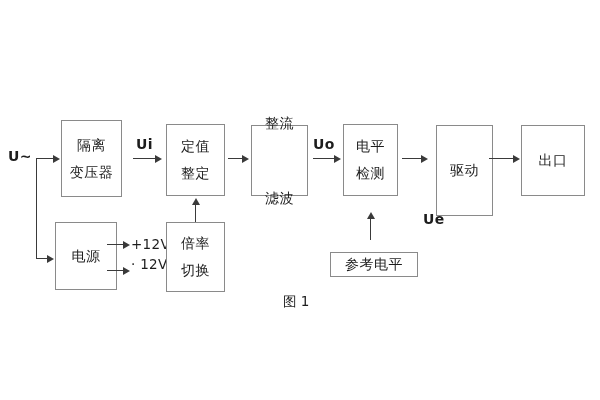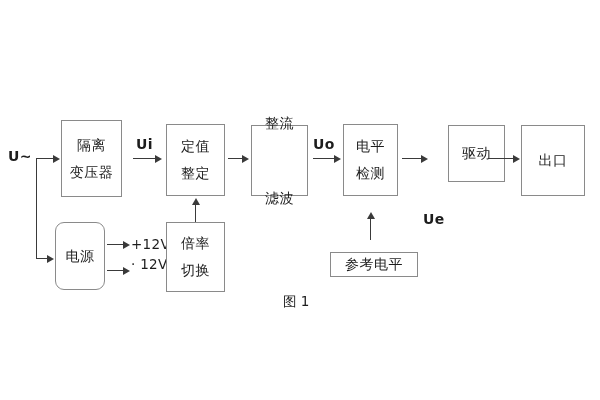--- a/index.html
+++ b/index.html
@@ -115,32 +115,32 @@
   <div class="arrow right" style="left:334px; top:154.5px;"></div>
 
   <div class="block" style="left:343px; top:124px; width:55px; height:72px;">
     <span class="line">电平</span>
     <span class="line">检测</span>
   </div>
 
   <div class="wire h" style="left:402px; top:158px; width:20px;"></div>
   <div class="arrow right" style="left:421px; top:154.5px;"></div>
 
-  <div class="block" style="left:448px; top:125px; width:57px; height:57px;">
+  <div class="block" style="left:436px; top:125px; width:57px; height:91px;">
     <span class="line">驱动</span>
   </div>
 
   <div class="wire h" style="left:489px; top:158px; width:25px;"></div>
   <div class="arrow right" style="left:513px; top:154.5px;"></div>
 
   <div class="block" style="left:521px; top:125px; width:64px; height:71px;">
     <span class="line">出口</span>
   </div>
 
-  <div class="block" style="left:55px; top:222px; width:50px; height:68px;border-radius:9px;">
+  <div class="block" style="left:55px; top:222px; width:62px; height:68px;">
     <span class="line">电源</span>
   </div>
 
   <div class="wire h" style="left:107px; top:244px; width:17px;"></div>
   <div class="arrow right" style="left:123px; top:240.5px;"></div>
   <div class="label" style="left:131px; top:236px;">+12V</div>
 
   <div class="wire h" style="left:107px; top:270px; width:17px;"></div>
   <div class="arrow right" style="left:123px; top:266.5px;"></div>
   <div class="label" style="left:131px; top:248px;margin-top:8px;">· 12V</div>

